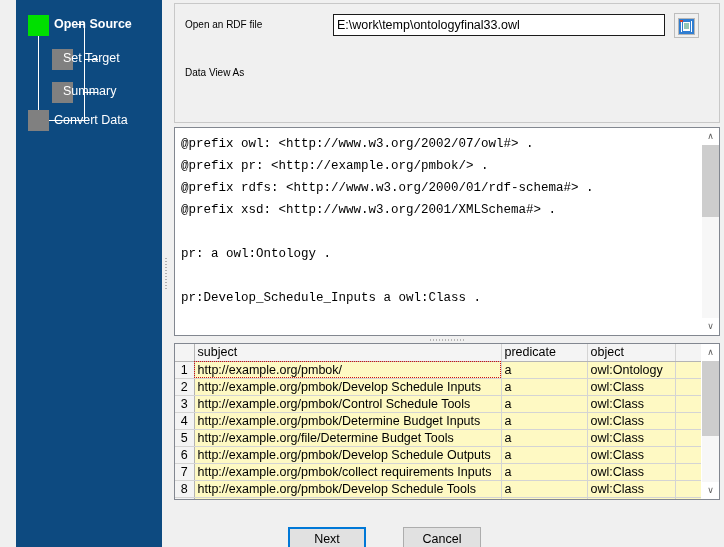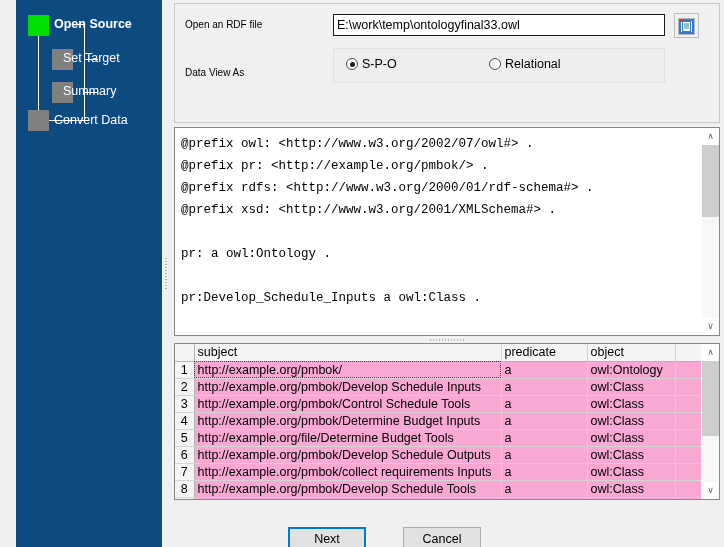--- a/index.html
+++ b/index.html
@@ -240,21 +240,21 @@
     height: 157px;
     border: 1px solid #828790;
     background: #ffffff;
     box-sizing: border-box;
     overflow: hidden;
   }
   #grid-inner {
     position: absolute;
     left: 0; top: 0; right: 17px; bottom: 0;
     overflow: hidden;
-    background: #f9a8d4;
+    background: #fef9c3;
   }
   table.grid {
     border-collapse: collapse;
     table-layout: fixed;
     width: 547px;
     font-size: 12.5px;
   }
   table.grid th, table.grid td {
     border-right: 1px solid #d4d4d4;
     border-bottom: 1px solid #d4d4d4;
@@ -367,30 +367,20 @@
           <rect x="5.5" y="4.5" width="8" height="10" fill="#ffffff" stroke="#2f7dd1" stroke-width="1"></rect>
           <rect x="7" y="6.5" width="5" height="1" fill="#2a8f6e"></rect>
           <rect x="7" y="8.5" width="5" height="1" fill="#2a8f6e"></rect>
           <rect x="7" y="10.5" width="5" height="1" fill="#2a8f6e"></rect>
           <rect x="3" y="3" width="3" height="2" fill="#d03c2f"></rect>
         </svg>
       </button>
 
       <div class="form-label" style="left:10px; top:63px;">Data View As</div>
 
-      <div id="radio-group">
-        <label class="radio-item" style="left:12px;">
-          <span class="radio-dot on"></span>
-          <span>S-P-O</span>
-        </label>
-        <label class="radio-item" style="left:155px;">
-          <span class="radio-dot"></span>
-          <span>Relational</span>
-        </label>
-      </div>
     </div>
 
     <div id="ttl-wrap">
       <div id="ttl-text">@prefix owl: &lt;http://www.w3.org/2002/07/owl#&gt; .
 @prefix pr: &lt;http://example.org/pmbok/&gt; .
 @prefix rdfs: &lt;http://www.w3.org/2000/01/rdf-schema#&gt; .
 @prefix xsd: &lt;http://www.w3.org/2001/XMLSchema#&gt; .
 
 pr: a owl:Ontology .
 

